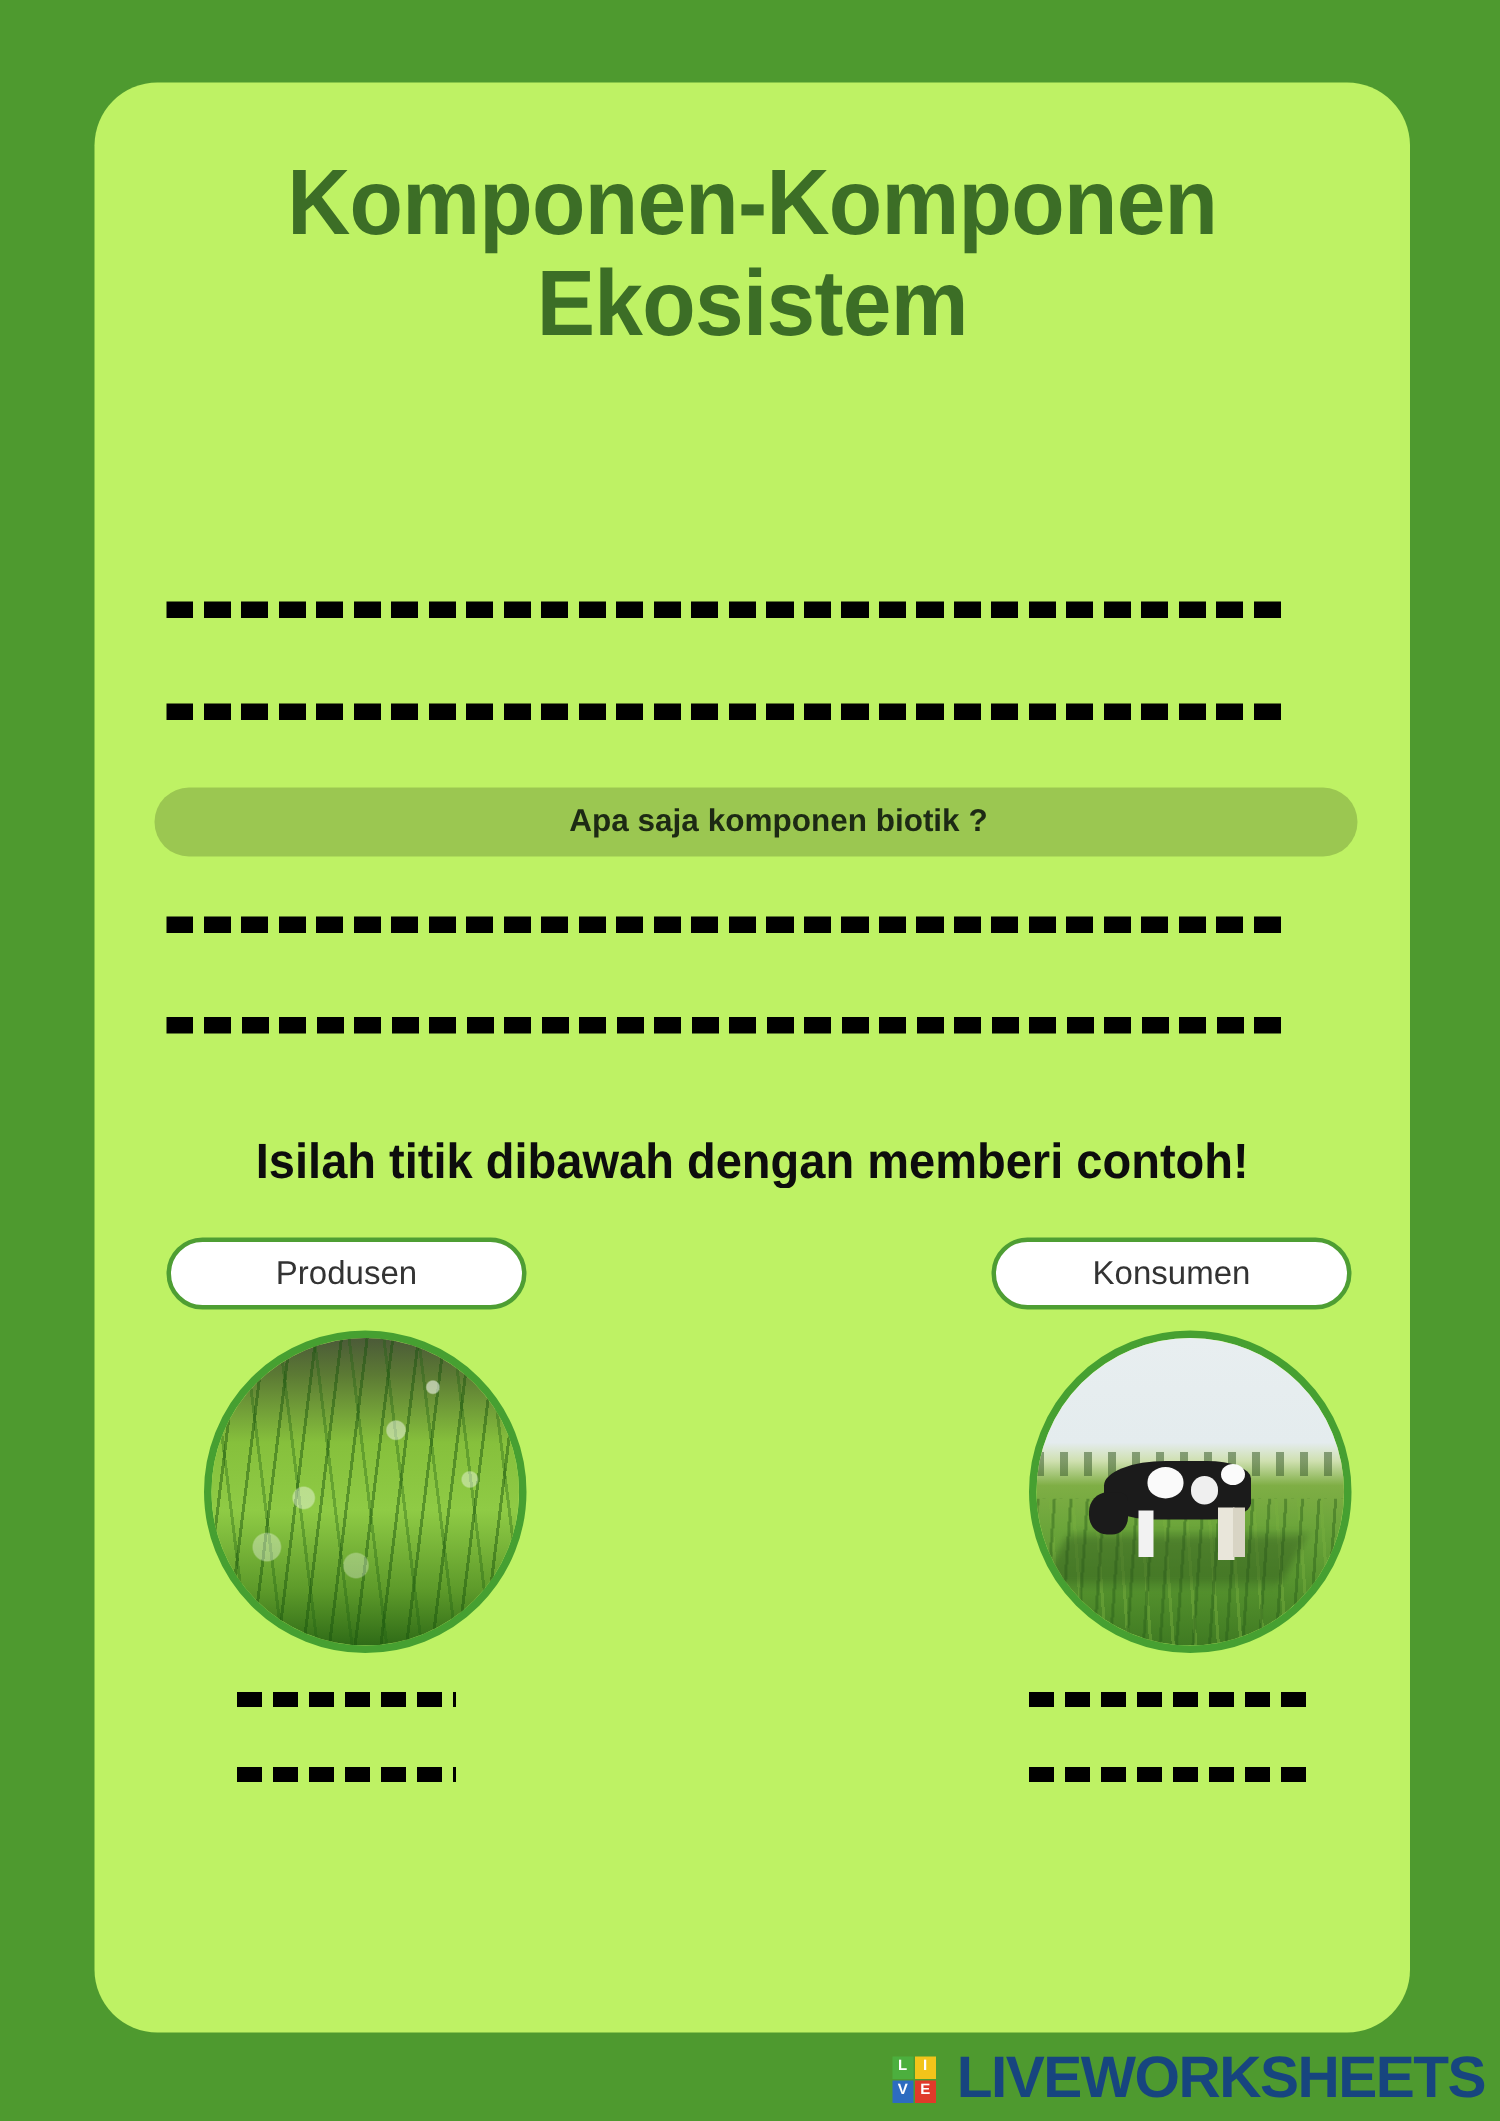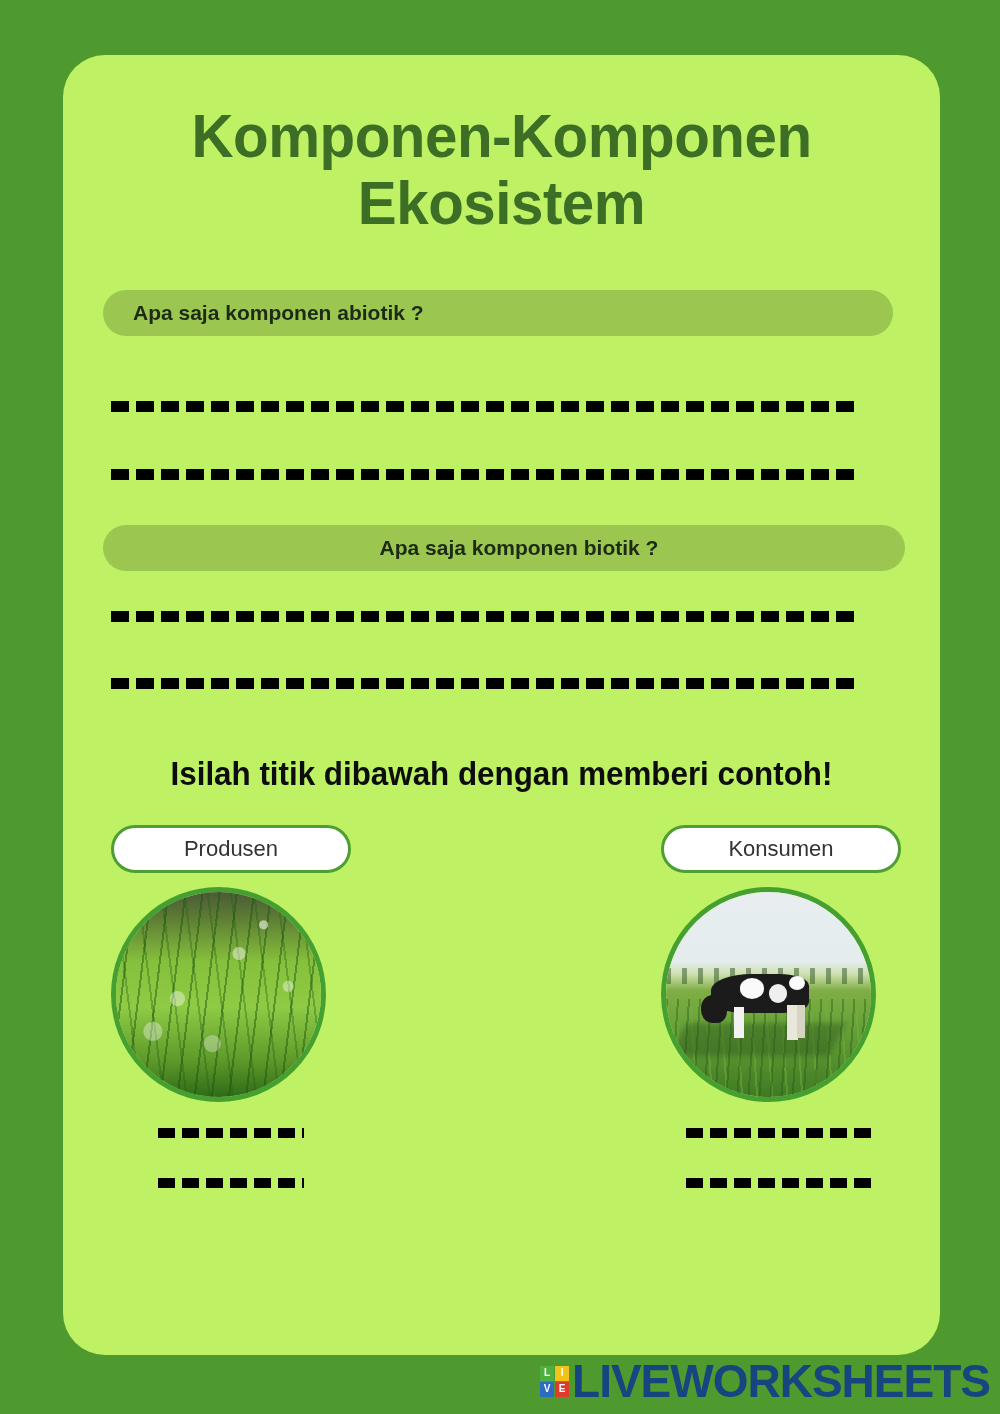--- a/index.html
+++ b/index.html
@@ -104,21 +104,21 @@
     left: 48px;
     top: 770px;
     width: 790px;
     display: flex;
     justify-content: space-between;
   }
   .col {
     width: 240px;
     display: flex;
     flex-direction: column;
-    align-items: flex-start;
+    align-items: flex-end;
   }
 
   .catpill {
     width: 100%;
     height: 48px;
     border: 3px solid #4e9e33;
     border-radius: 24px;
     background: #ffffff;
     box-sizing: border-box;
     display: flex;
@@ -310,34 +310,32 @@
     color: #ffffff;
     line-height: 1;
   }
   .lw-l { background: #4caf3e; }
   .lw-i { background: #f2c41a; color: #ffffff; }
   .lw-v { background: #2d6cc0; }
   .lw-e { background: #e03a2a; }
   .lw-word {
     color: #17457f;
     font-weight: bold;
-    font-size: 46px;
+    font-size: 39px;
     letter-spacing: -1px;
+    margin-left: 11px;
   }
 </style>
 </head>
 <body>
 
 <div class="sheet">
 
   <h1 class="title">Komponen-Komponen Ekosistem</h1>
 
-  <div class="qpill qpill-1">
-    <span>Apa saja komponen abiotik ?</span>
-  </div>
   <div class="dashrule dr1"></div>
   <div class="dashrule dr2"></div>
 
   <div class="qpill qpill-2">
     <span>Apa saja komponen biotik ?</span>
   </div>
   <div class="dashrule dr3"></div>
   <div class="dashrule dr4"></div>
 
   <div class="instruction">Isilah titik dibawah dengan memberi contoh!</div>

